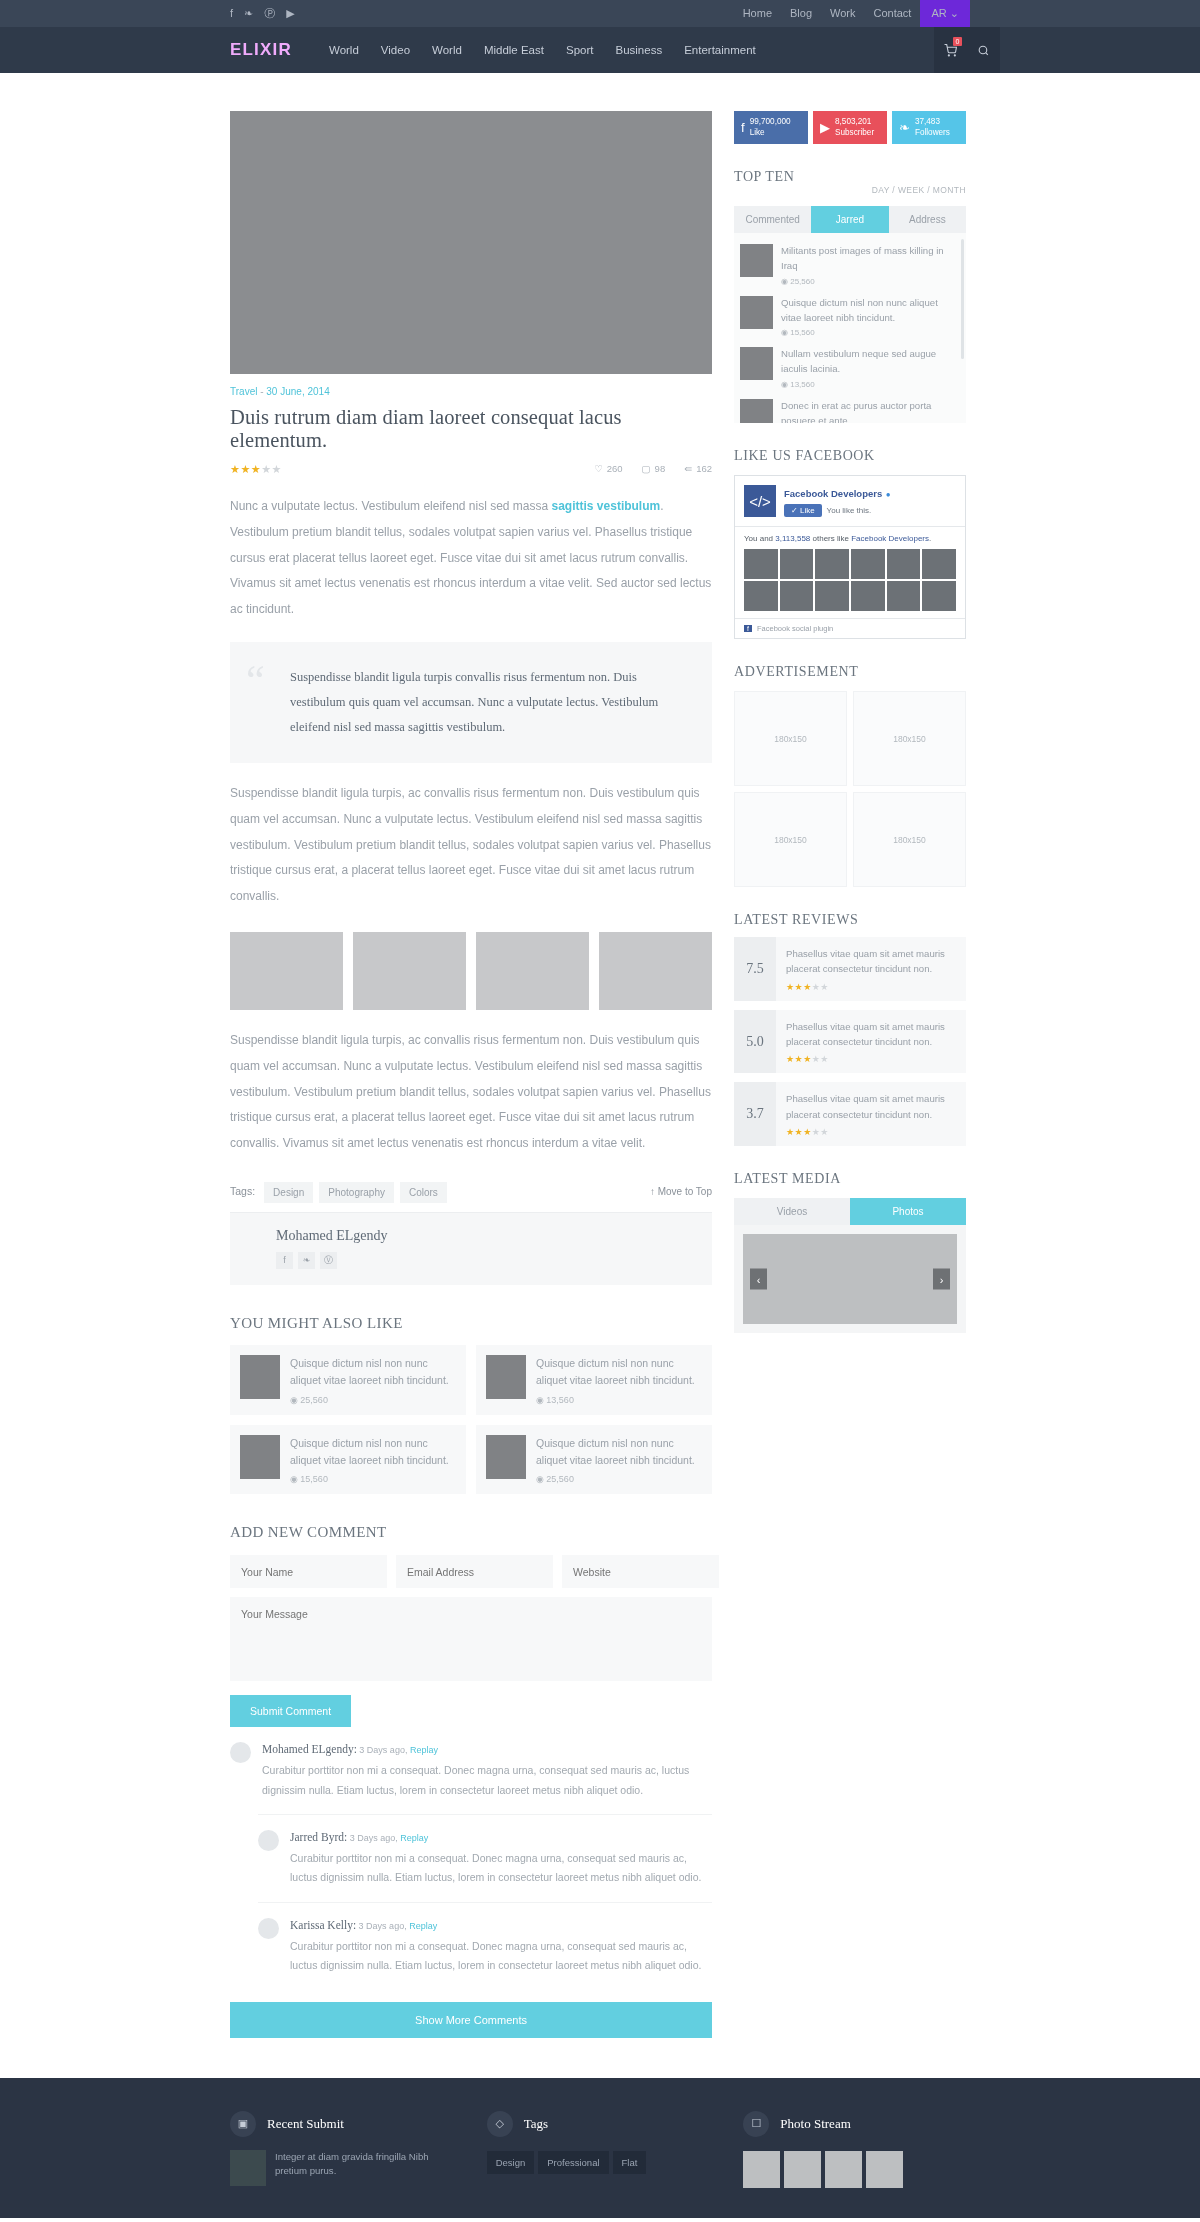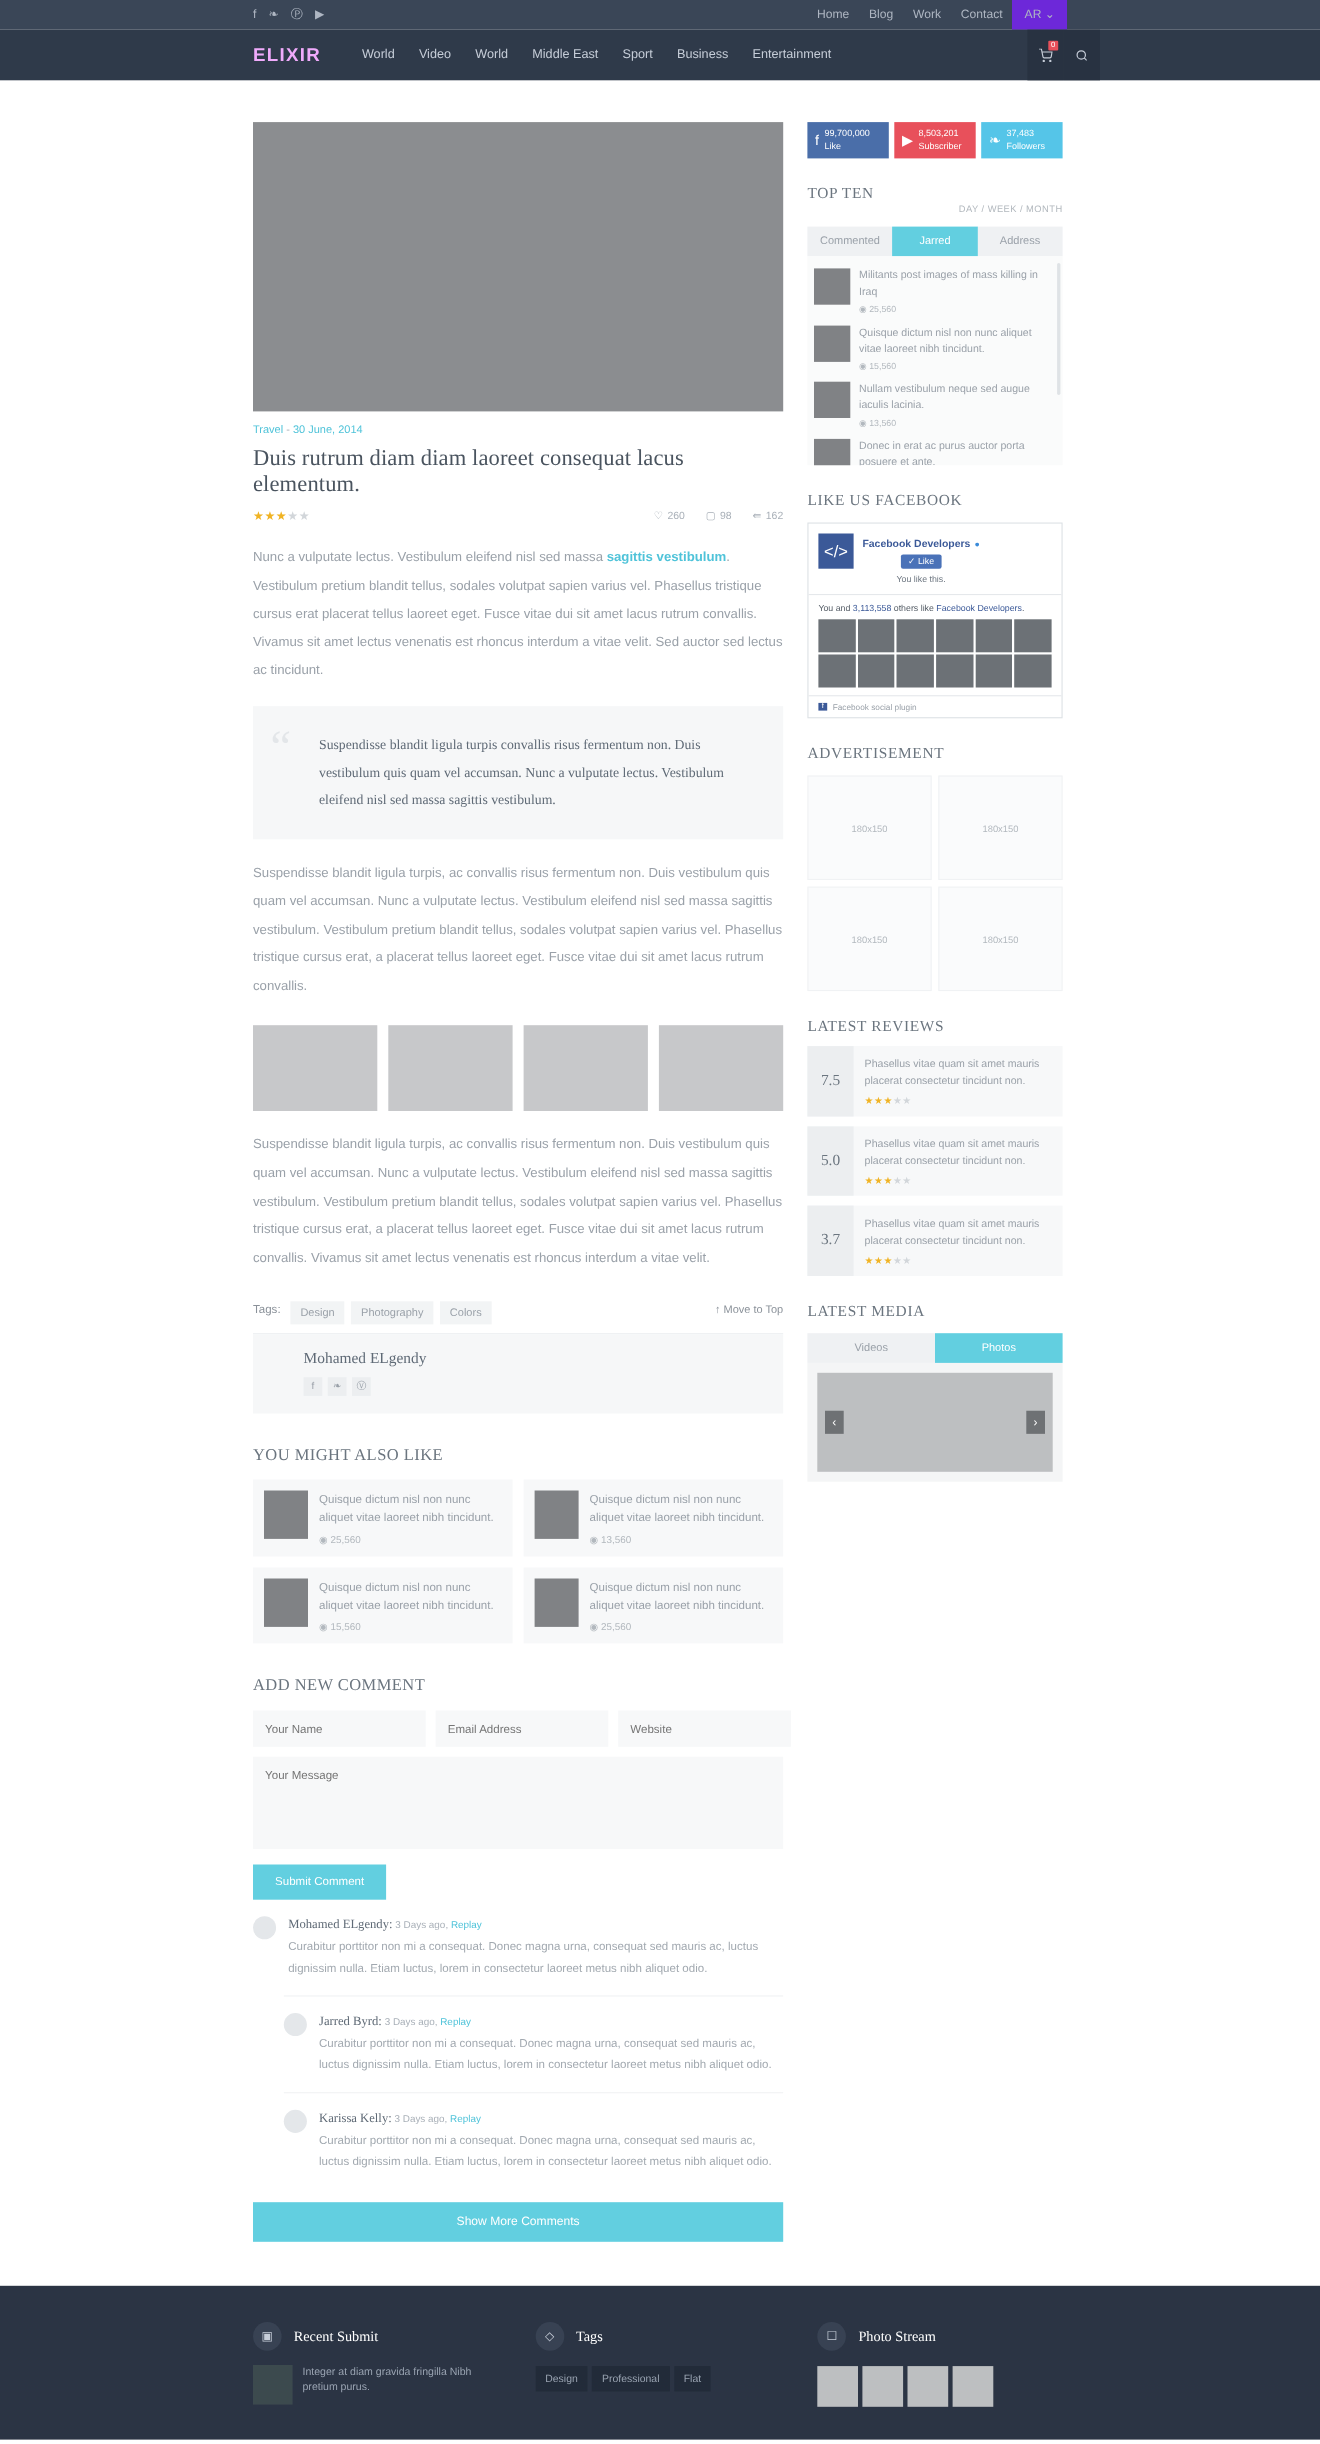--- a/index.html
+++ b/index.html
@@ -228,21 +228,21 @@
 
   
   .fbw { border: 1px solid #dde1e5; margin-top: 11px; background: #fff; }
   .fbw-top { display: flex; gap: 8px; padding: 9px; align-items: flex-start; }
   .fbw-logo {
     width: 32px; height: 32px; background: #3b5998; color: #fff;
     display: flex; align-items: center; justify-content: center; font-size: 15px;
   }
   .fbw-name { font-size: 9.5px; color: #3b5998; font-weight: bold; }
   .fbw-verified { color: #3b8bd9; font-size: 8px; }
-  .fbw-likerow { display: flex; align-items: center; gap: 5px; margin-top: 4px; flex-direction: column; }
+  .fbw-likerow { display: flex; align-items: center; gap: 5px; margin-top: 4px; }
   .fbw-likebtn {
     background: #4a72b8; color: #fff; font-size: 8px; padding: 2px 7px;
     border-radius: 2px; cursor: pointer;
   }
   .fbw-likeyou { font-size: 8px; color: #6d7680; }
   .fbw-mid { border-top: 1px solid #e5e8eb; padding: 7px 9px; }
   .fbw-others { font-size: 8px; color: #555d66; }
   .fbw-others b { color: #3b5998; font-weight: normal; }
   .fbw-faces { display: grid; grid-template-columns: repeat(6,1fr); gap: 2px; margin-top: 6px; }
   .fbw-faces div { height: 30px; background: #6c7176; }

